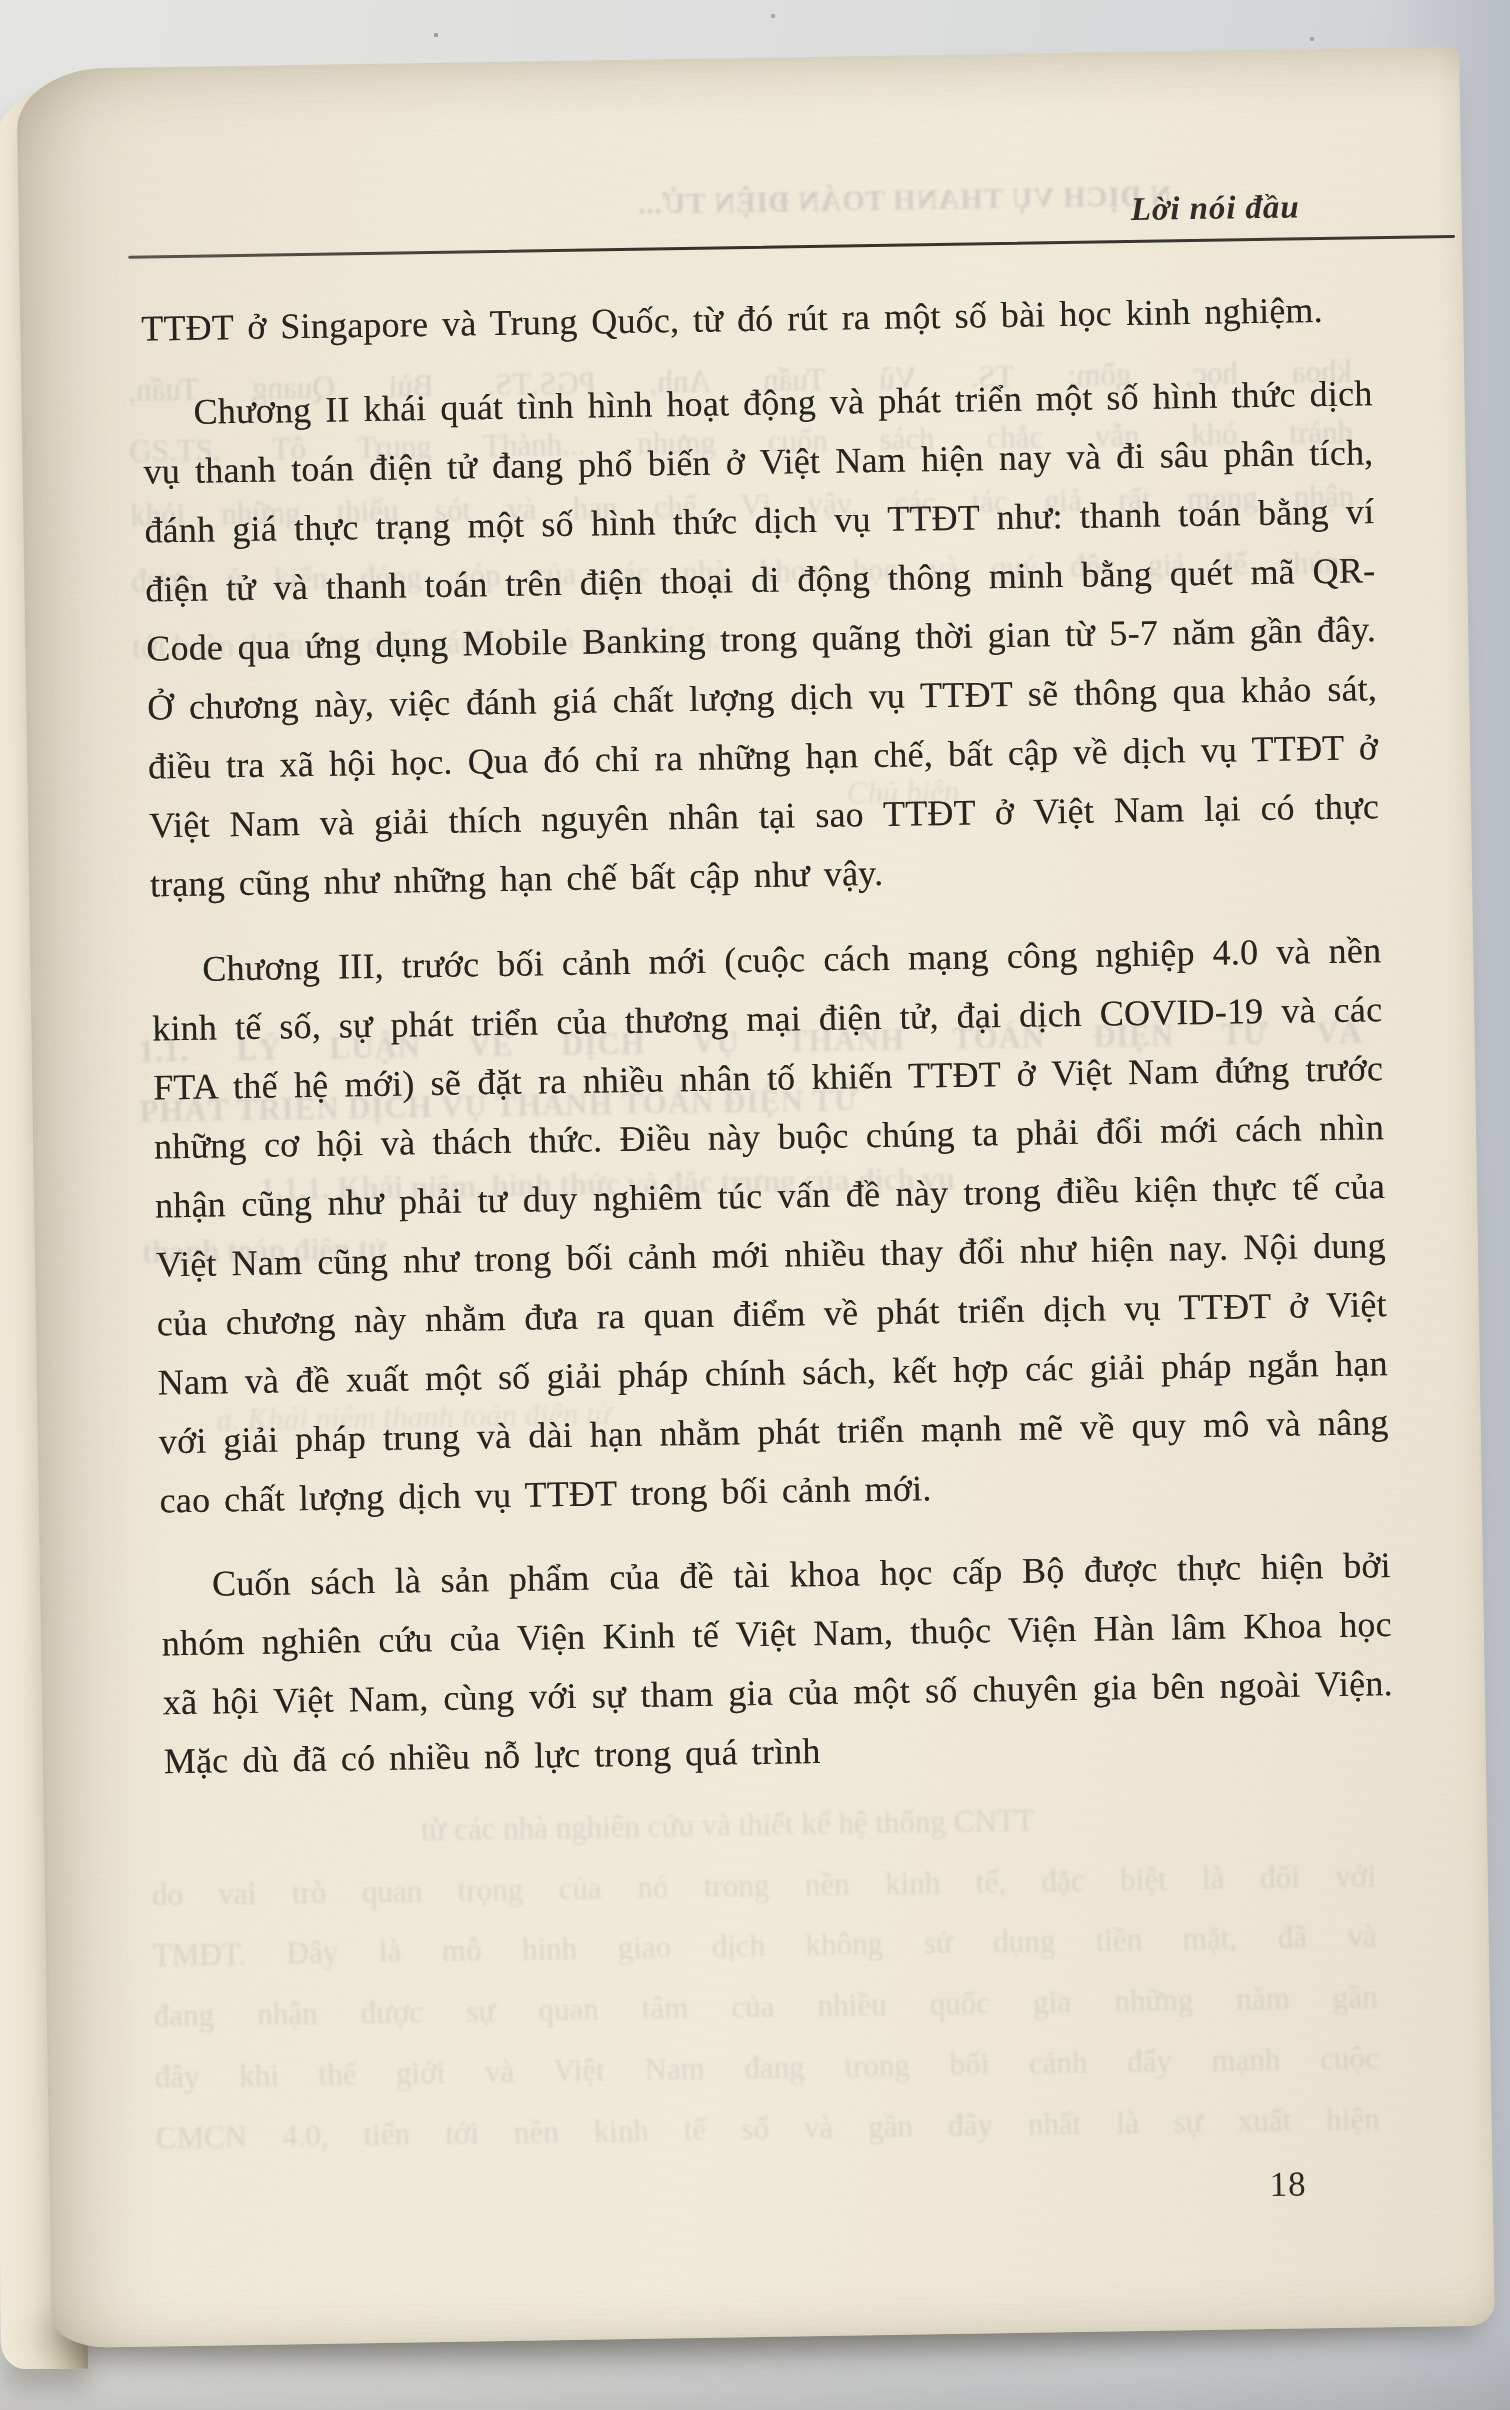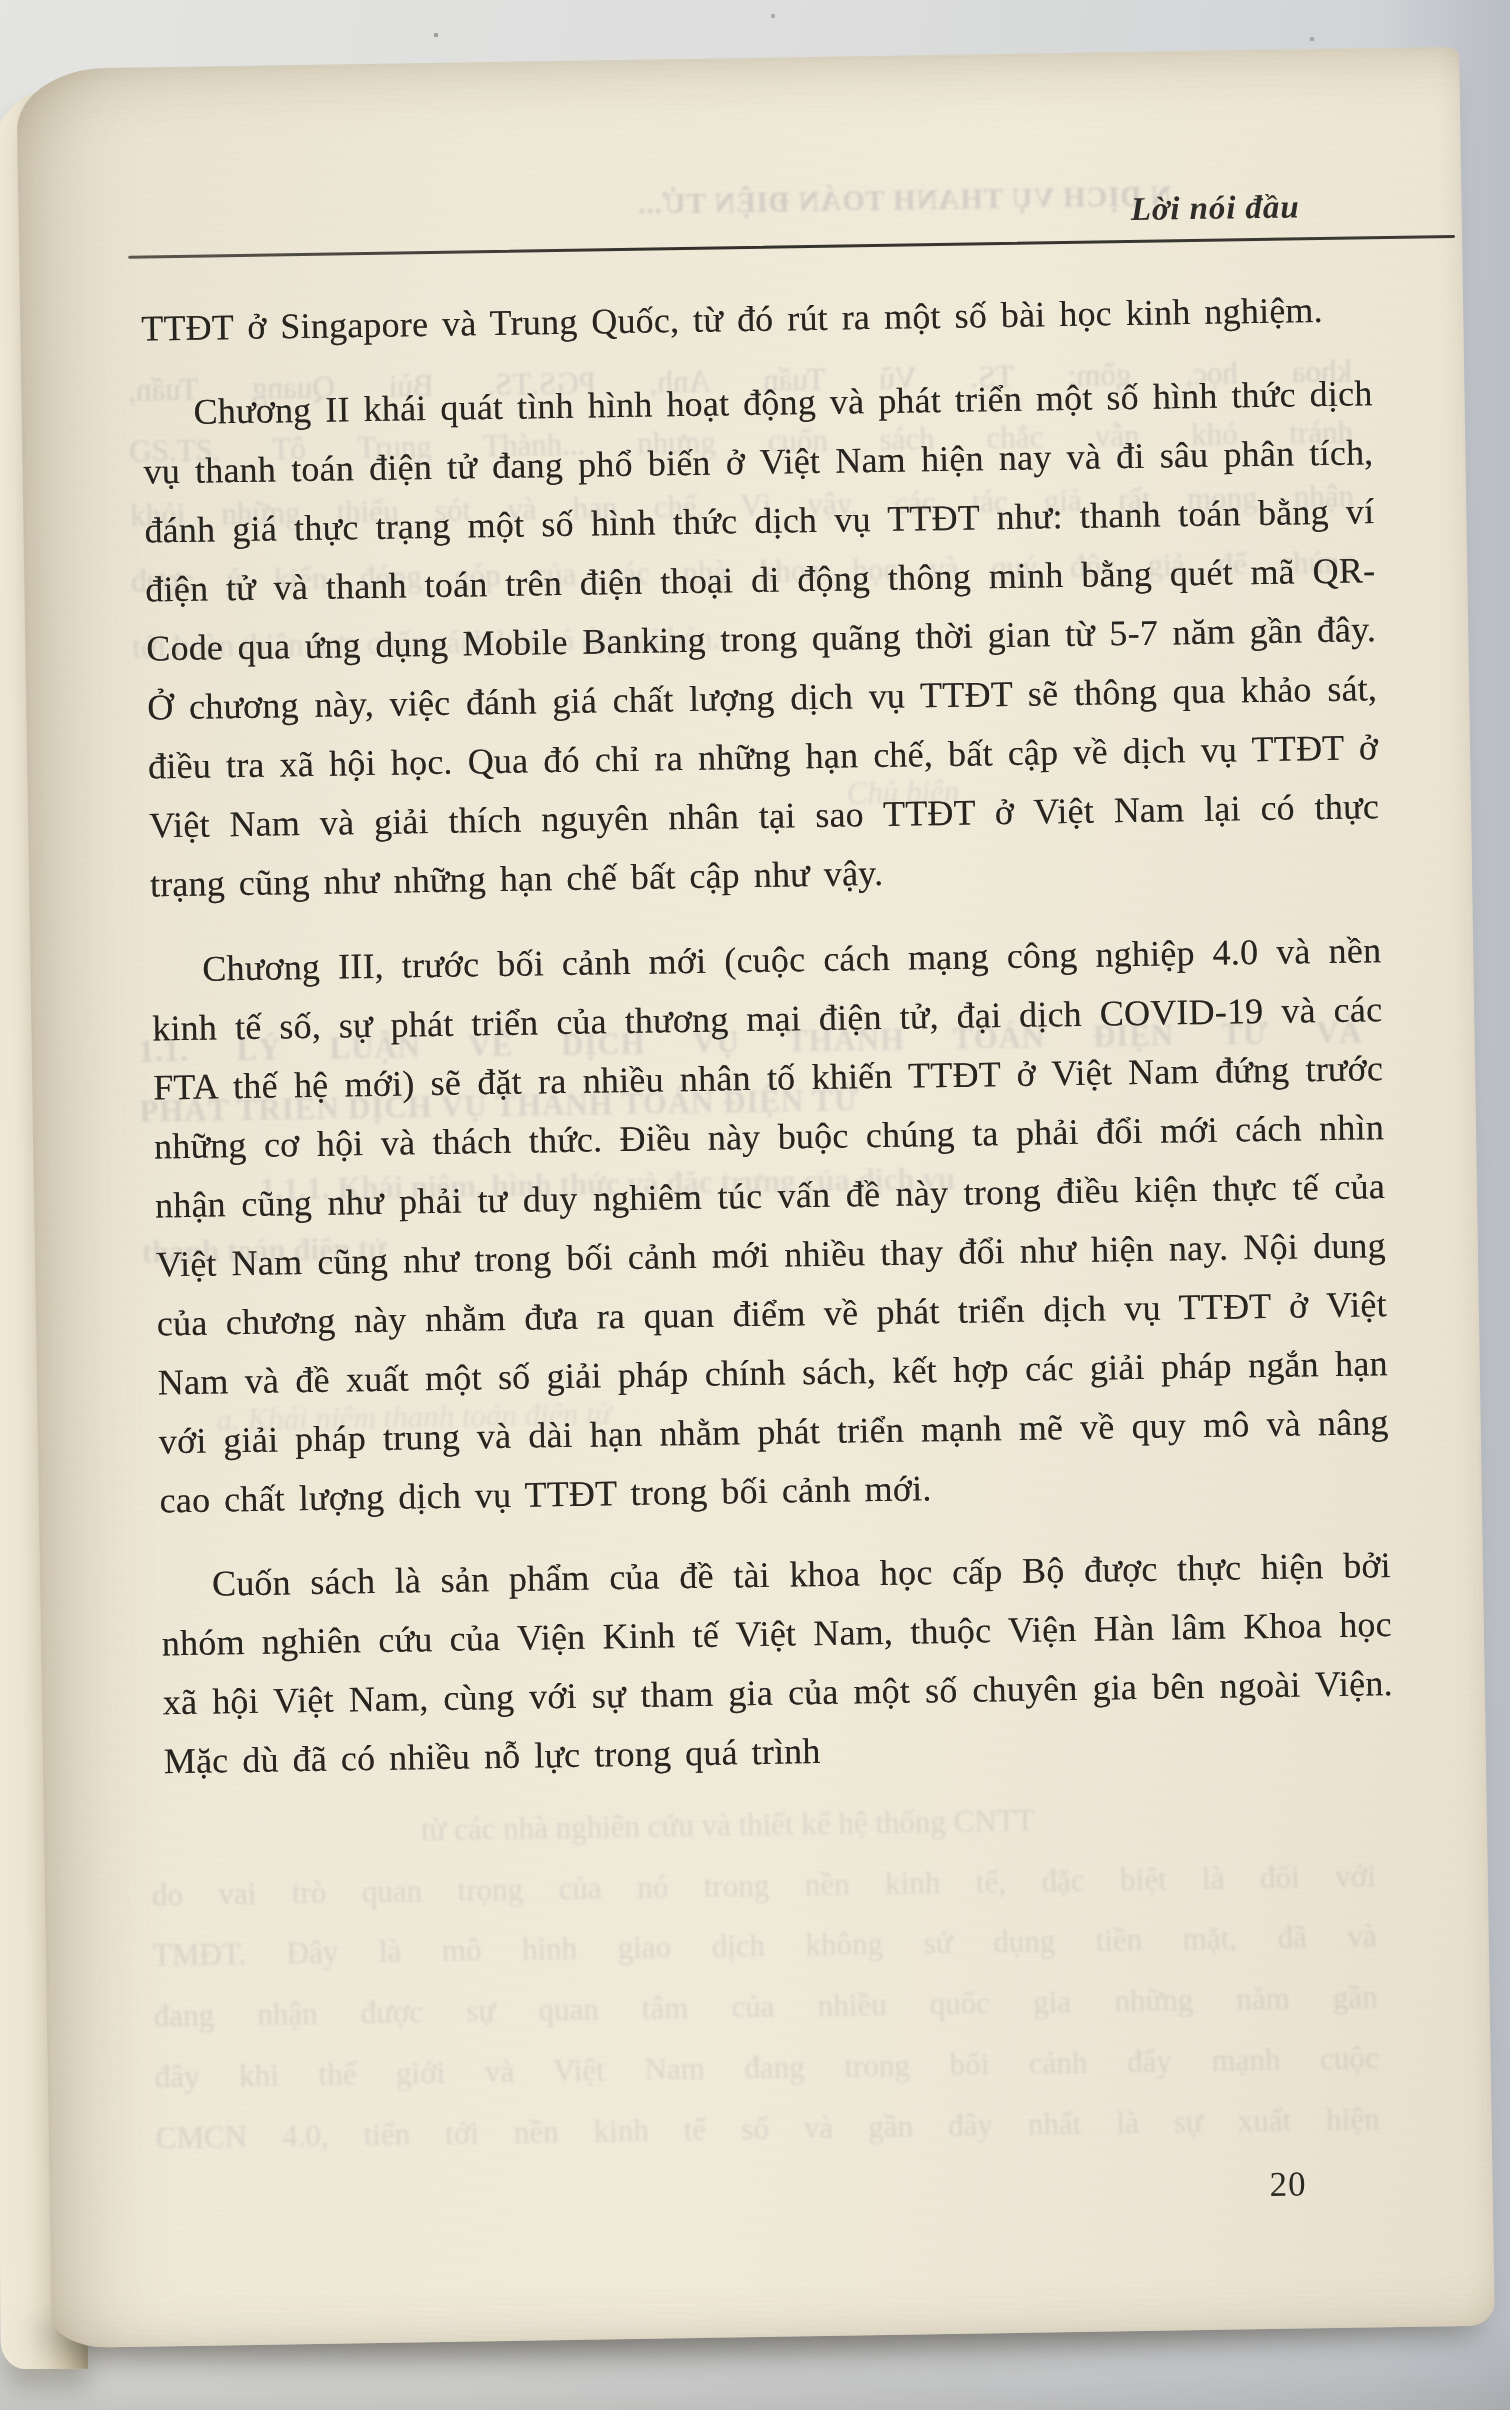--- a/index.html
+++ b/index.html
@@ -121,16 +121,16 @@
   <div class="running-header">Lời nói đầu</div>
   <div class="header-rule"></div>
 
   <div class="body-text">
     <p class="para no-indent">TTĐT ở Singapore và Trung Quốc, từ đó rút ra một số bài học kinh nghiệm.</p>
     <p class="para">Chương II khái quát tình hình hoạt động và phát triển một số hình thức dịch vụ thanh toán điện tử đang phổ biến ở Việt Nam hiện nay và đi sâu phân tích, đánh giá thực trạng một số hình thức dịch vụ TTĐT như: thanh toán bằng ví điện tử và thanh toán trên điện thoại di động thông minh bằng quét mã QR-Code qua ứng dụng Mobile Banking trong quãng thời gian từ 5-7 năm gần đây. Ở chương này, việc đánh giá chất lượng dịch vụ TTĐT sẽ thông qua khảo sát, điều tra xã hội học. Qua đó chỉ ra những hạn chế, bất cập về dịch vụ TTĐT ở Việt Nam và giải thích nguyên nhân tại sao TTĐT ở Việt Nam lại có thực trạng cũng như những hạn chế bất cập như vậy.</p>
     <p class="para">Chương III, trước bối cảnh mới (cuộc cách mạng công nghiệp 4.0 và nền kinh tế số, sự phát triển của thương mại điện tử, đại dịch COVID-19 và các FTA thế hệ mới) sẽ đặt ra nhiều nhân tố khiến TTĐT ở Việt Nam đứng trước những cơ hội và thách thức. Điều này buộc chúng ta phải đổi mới cách nhìn nhận cũng như phải tư duy nghiêm túc vấn đề này trong điều kiện thực tế của Việt Nam cũng như trong bối cảnh mới nhiều thay đổi như hiện nay. Nội dung của chương này nhằm đưa ra quan điểm về phát triển dịch vụ TTĐT ở Việt Nam và đề xuất một số giải pháp chính sách, kết hợp các giải pháp ngắn hạn với giải pháp trung và dài hạn nhằm phát triển mạnh mẽ về quy mô và nâng cao chất lượng dịch vụ TTĐT trong bối cảnh mới.</p>
     <p class="para">Cuốn sách là sản phẩm của đề tài khoa học cấp Bộ được thực hiện bởi nhóm nghiên cứu của Viện Kinh tế Việt Nam, thuộc Viện Hàn lâm Khoa học xã hội Việt Nam, cùng với sự tham gia của một số chuyên gia bên ngoài Viện. Mặc dù đã có nhiều nỗ lực trong quá trình</p>
   </div>
 
-  <div class="page-number">20</div>
+  <div class="page-number">18</div>
   <div class="page-grain"></div>
 </div>
 
 
 </body></html>

